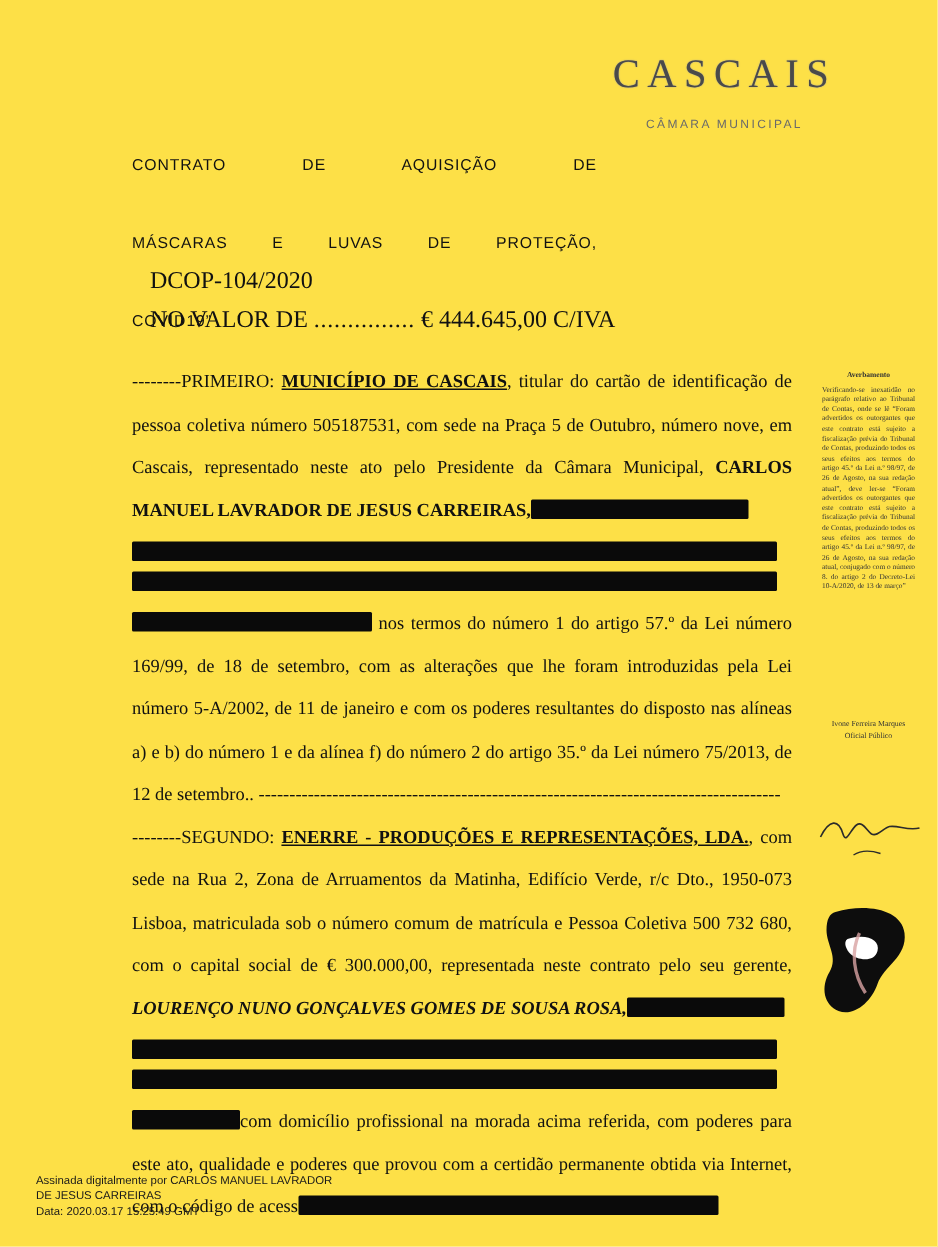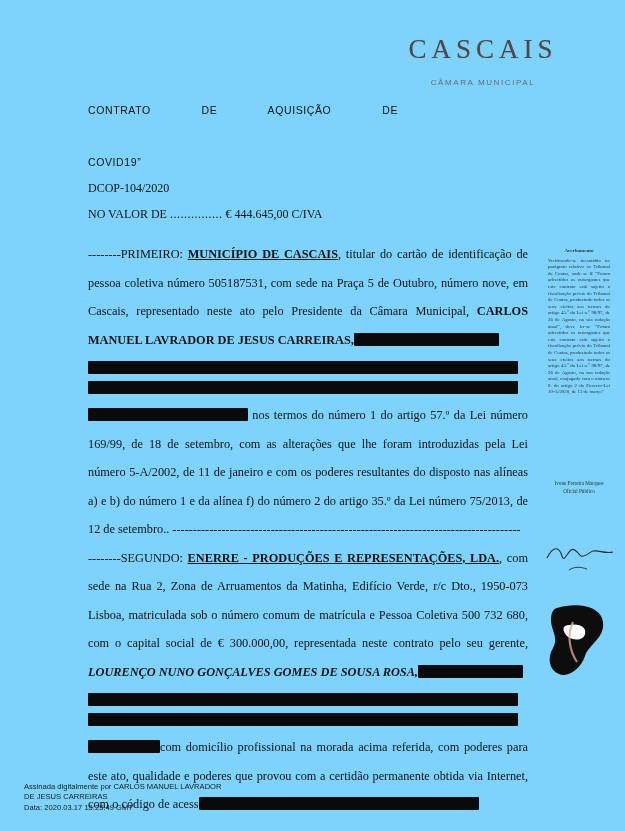--- a/index.html
+++ b/index.html
@@ -11,21 +11,21 @@
     width: 625px;
     height: 831px;
     position: relative;
     font-family: "Liberation Serif", serif;
     color: #111;
     overflow: hidden;
   }
   .page {
     position: absolute;
     inset: 0;
-    background: #7dd3fc;
+    background: #fde047;
   }
 
   
   .logo-block {
     position: absolute;
     top: 34px;
     right: 42px;
     text-align: center;
     width: 200px;
   }
@@ -61,23 +61,23 @@
   }
   .title-line { text-align: justify; }
   .title-line.t1::after {
     content: "";
     display: inline-block;
     width: 100%;
   }
 
   .ref-block {
     position: absolute;
-    left: 88px;
+    left: 100px;
     top: 175px;
-    font-size: 12px;
+    font-size: 16px;
     line-height: 26px;
   }
 
   
   .body-block {
     position: absolute;
     left: 88px;
     top: 240px;
     width: 440px;
     font-size: 12.3px;
@@ -166,20 +166,21 @@
 
 <div class="page">
 
   <div class="logo-block">
     <div class="logo-word">CASCAIS</div>
     <div class="logo-sub">CÂMARA MUNICIPAL</div>
   </div>
 
   <div class="title-block">
     <div class="title-line t1">CONTRATO DE AQUISIÇÃO DE</div>
+    <div class="title-line t1">MÁSCARAS E LUVAS DE PROTEÇÃO,</div>
     <div class="title-line">COVID19”</div>
   </div>
 
   <div class="ref-block">
     <div>DCOP-104/2020</div>
     <div>
       <span>NO VALOR DE </span><span class="dots">...............</span>&nbsp;<span>€ 444.645,00 C/IVA</span>
     </div>
   </div>
 

